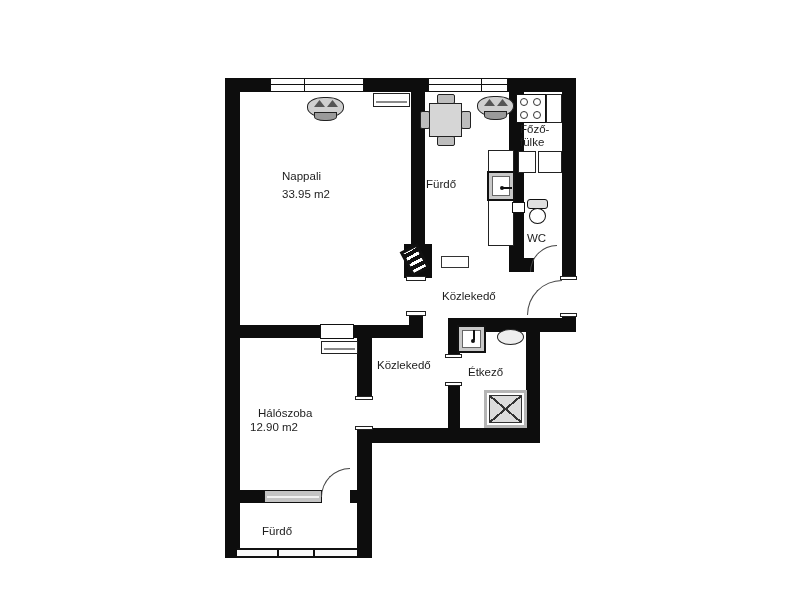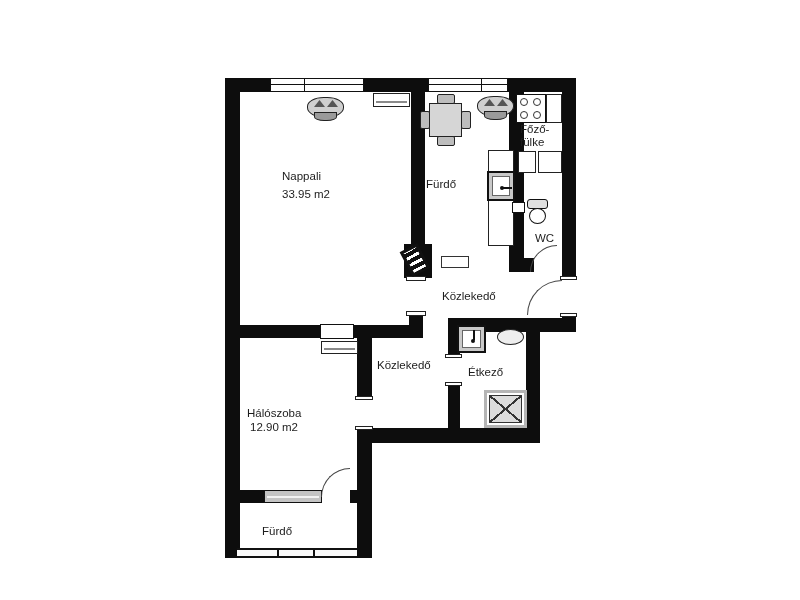--- a/index.html
+++ b/index.html
@@ -173,37 +173,37 @@
 
   <div class="label" style="left:426px;top:178px;width:70px;">
     <span>Fürdő</span>
   </div>
 
   <div class="label" style="left:520px;top:123px;width:44px;">
     <span>Főző-</span><br>
     <span>fülke</span>
   </div>
 
-  <div class="label" style="left:527px;top:232px;width:32px;margin-left:8px;">
+  <div class="label" style="left:527px;top:232px;width:32px;">
     <span>WC</span>
   </div>
 
   <div class="label" style="left:442px;top:290px;width:72px;">
     <span>Közlekedő</span>
   </div>
 
   <div class="label" style="left:377px;top:359px;width:72px;">
     <span>Közlekedő</span>
   </div>
 
   <div class="label" style="left:468px;top:366px;width:52px;">
     <span>Étkező</span>
   </div>
 
-  <div class="label" style="left:247px;top:407px;width:84px;">
+  <div class="label" style="left:258px;top:407px;width:84px;">
     <span>Hálószoba</span>
   </div>
   <div class="label" style="left:250px;top:421px;width:84px;">
     <span>12.90 m2</span>
   </div>
 
   <div class="label" style="left:262px;top:525px;width:70px;">
     <span>Fürdő</span>
   </div>
 

